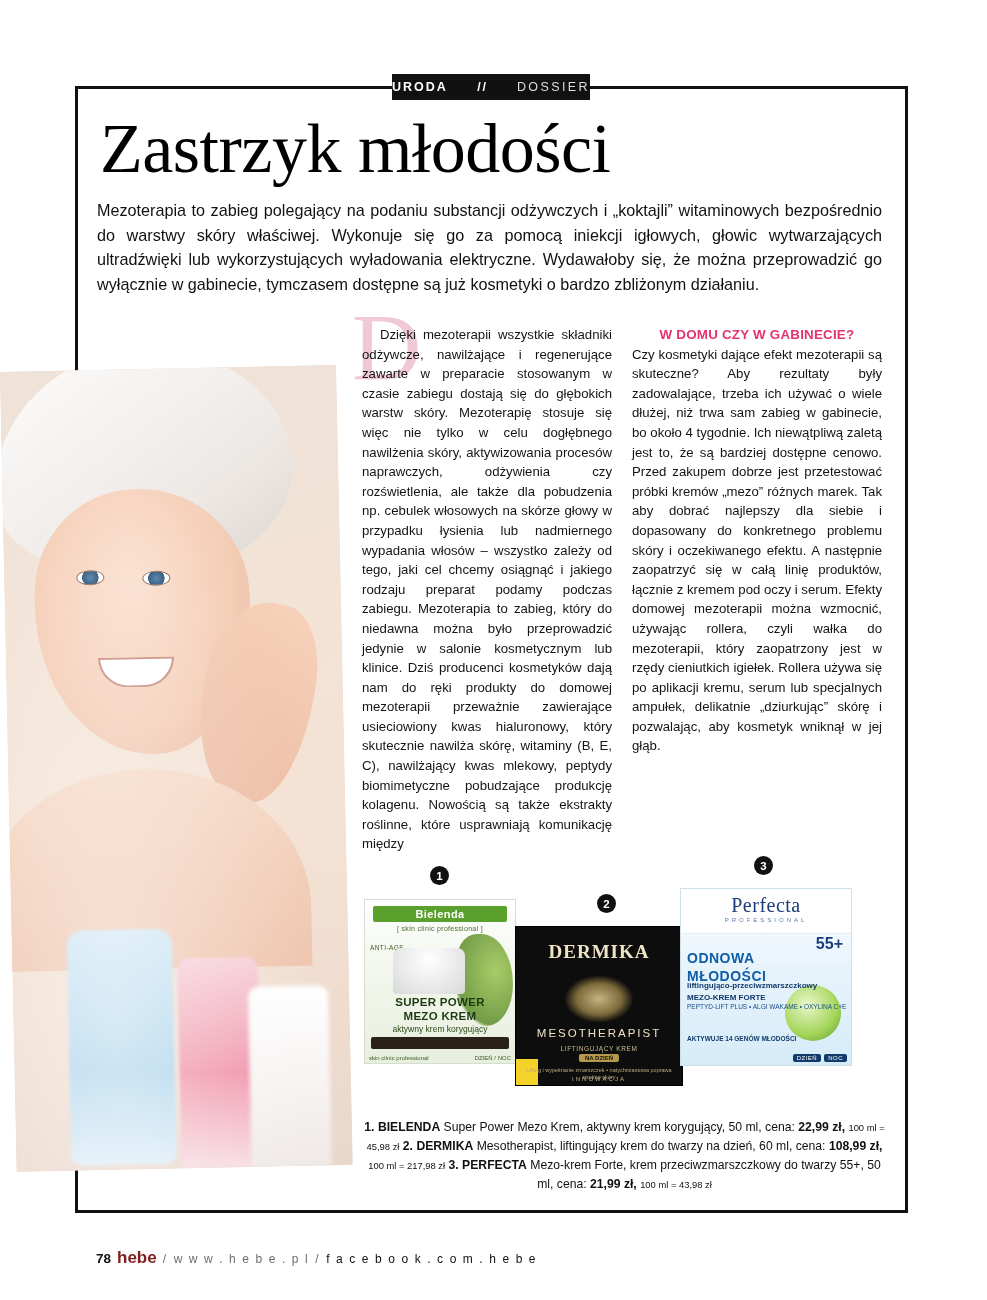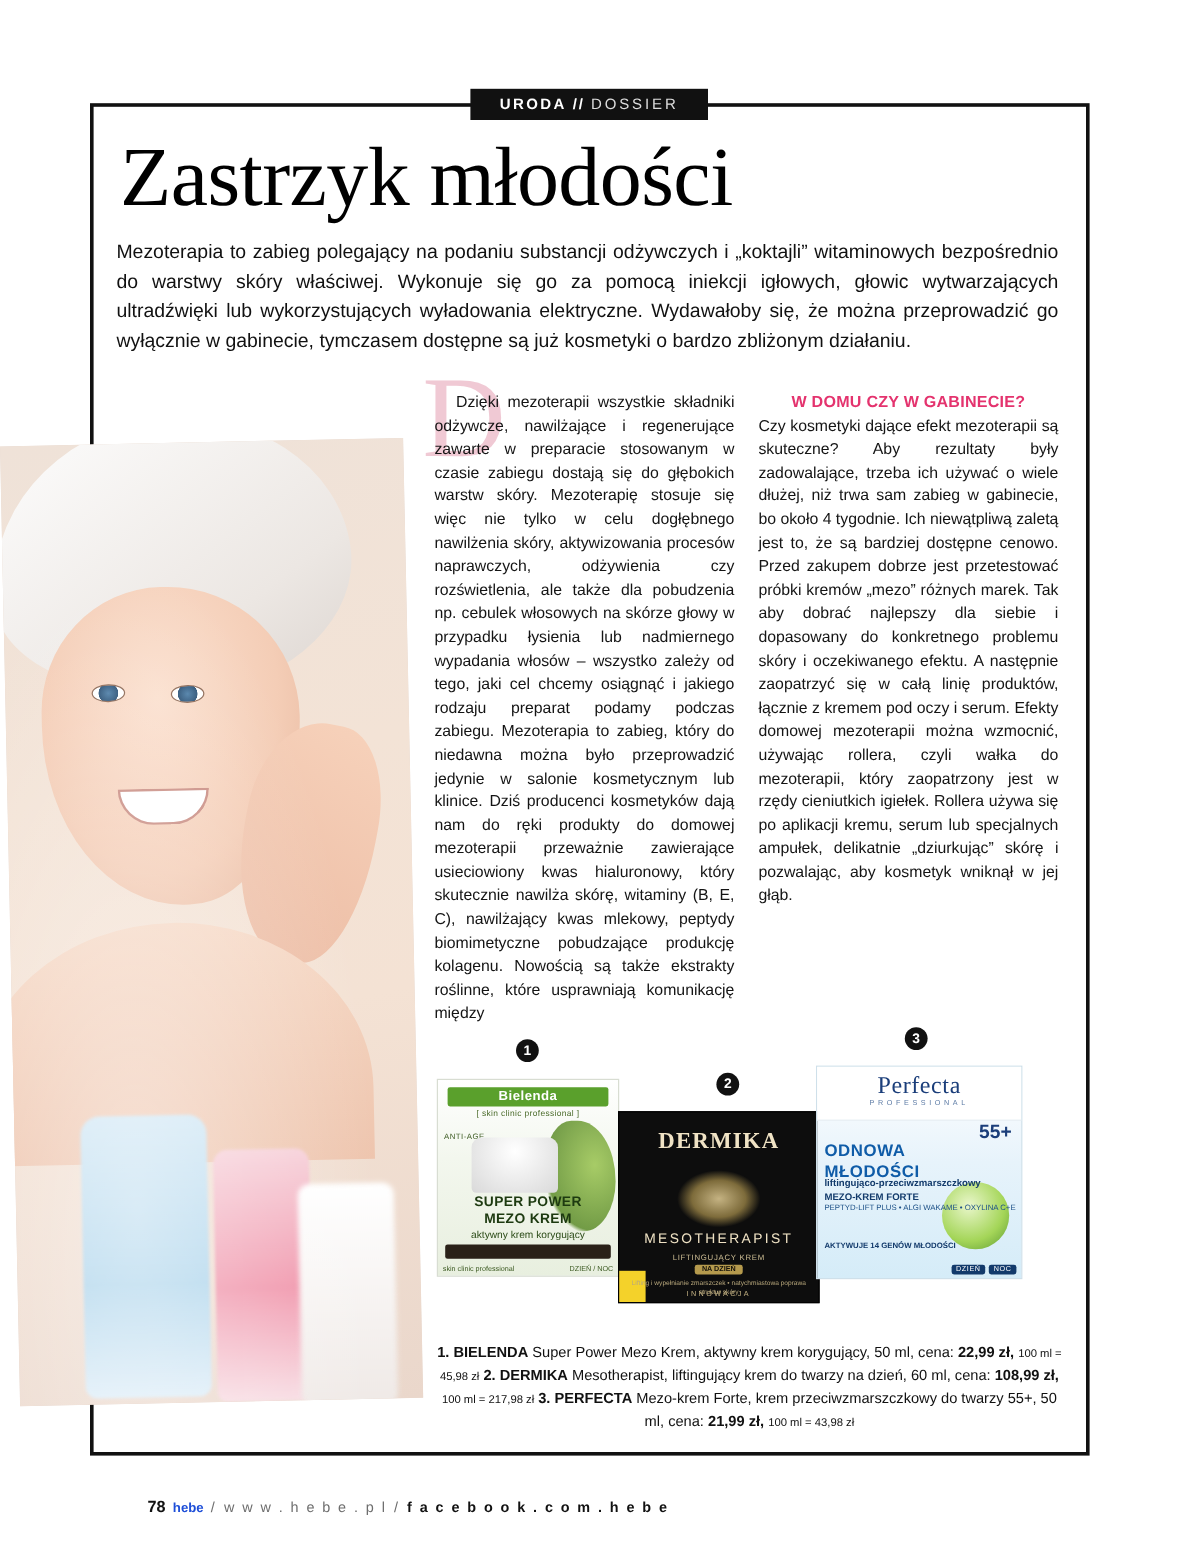--- a/index.html
+++ b/index.html
@@ -38,21 +38,21 @@
   .ribbon {
     position: absolute;
     left: 392px;
     top: 74px;
     width: 198px;
     height: 26px;
     background: #111;
     color: #fff;
     display: flex;
     align-items: center;
-    justify-content: center;
+    justify-content: space-between;
     letter-spacing: 1.6px;
     font-size: 12.5px;
     z-index: 5;
   }
   .ribbon .b { font-weight: bold; letter-spacing: 2px; }
   .ribbon .sep { margin: 0 5px; font-weight: bold; }
   .ribbon .light { color: #ddd; letter-spacing: 2.4px; }
 
   
   .title {
@@ -393,26 +393,25 @@
   
   .footer {
     position: absolute;
     left: 96px;
     top: 1248px;
     display: flex;
     align-items: baseline;
     gap: 6px;
     font-size: 12px;
     letter-spacing: 1.6px;
-    margin-left: 27px;
   }
   .footer .pagenum { font-weight: bold; font-size: 13.5px; color: #111; letter-spacing: 0; }
-  .footer .brand { font-weight: bold; color: #1d4ed8; font-size: 11px; letter-spacing: 0; }
+  .footer .brand { font-weight: bold; color: #7f1d1d; font-size: 17px; letter-spacing: 0; }
   .footer .url { color: #6d6d6d; }
-  .footer .url2 { color: #111; font-weight: bold; }
+  .footer .url2 { color: #111; font-weight: normal; }
 </style>
 </head>
 <body>
 
 <div class="page">
 
   <div class="frame-border"></div>
 
   <div class="ribbon">
     <span class="b">URODA</span>

